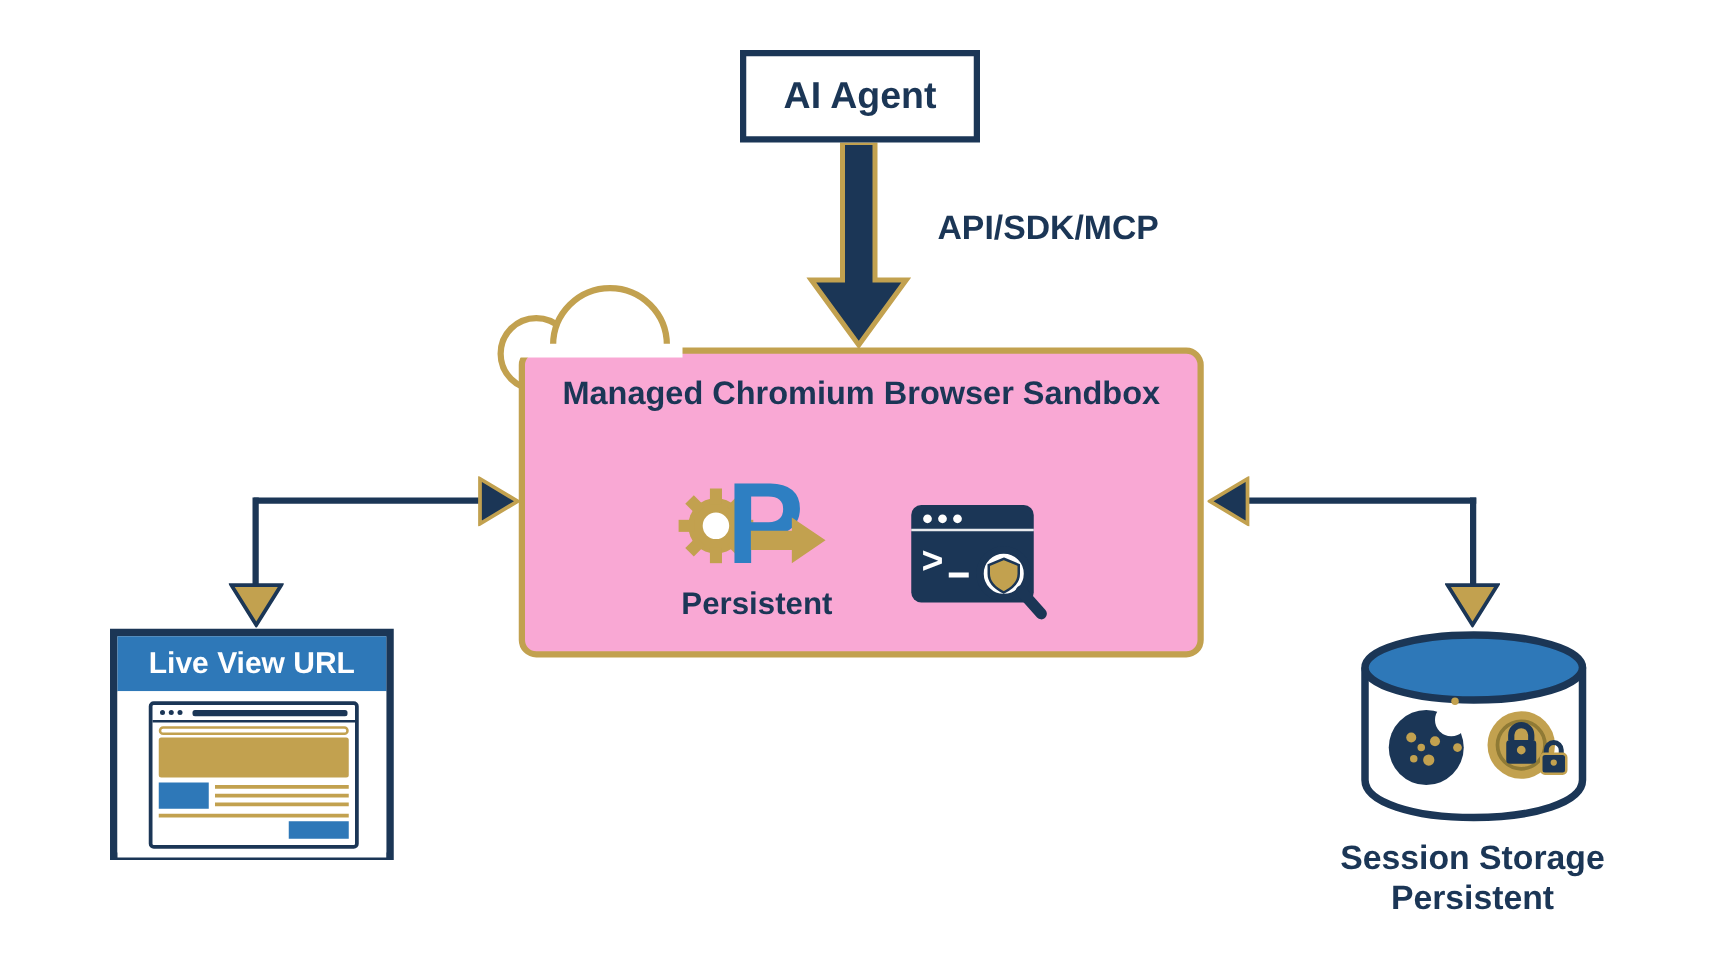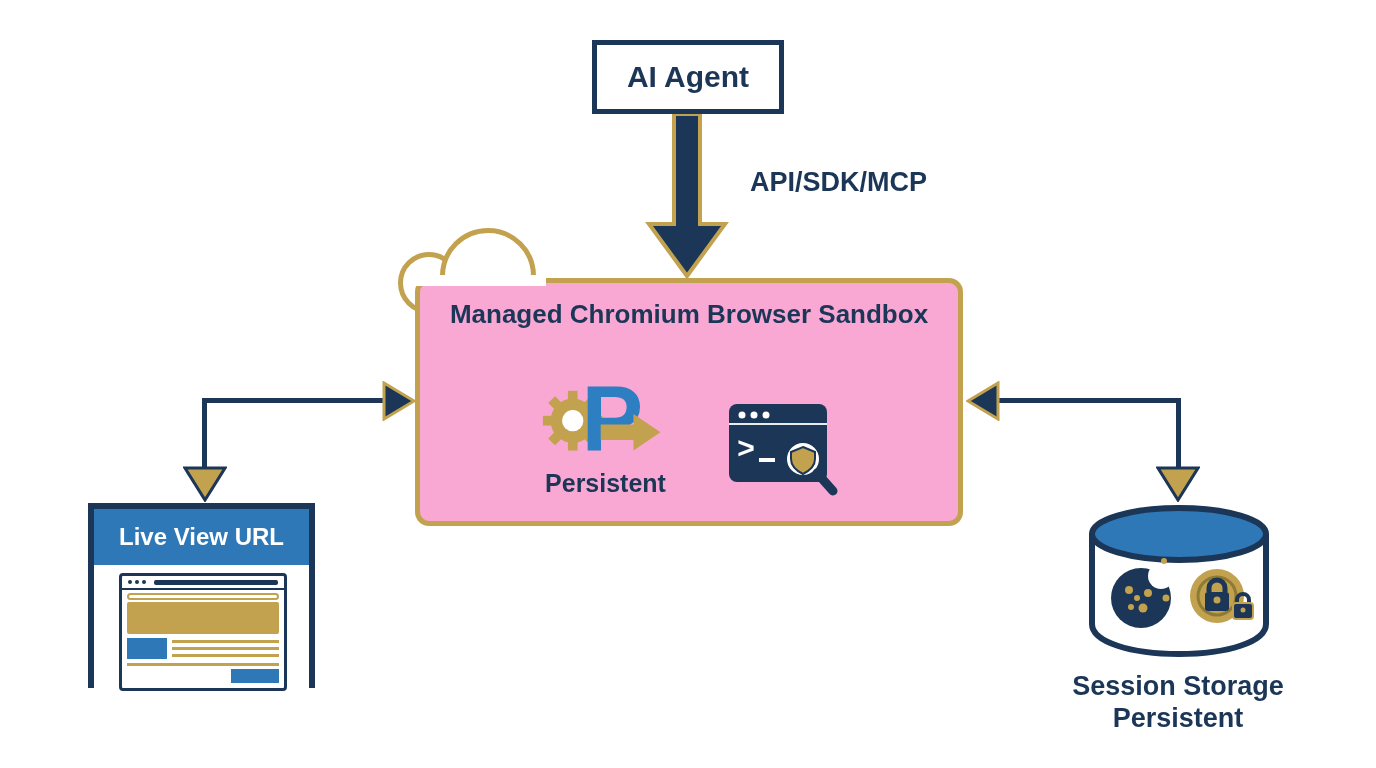--- a/index.html
+++ b/index.html
@@ -56,21 +56,21 @@
   .ah-right{left:382px;top:381px;}
   .ah-left{left:966px;top:381px;}
   .ah-down-l{left:183px;top:466px;}
   .ah-down-r{left:1156px;top:466px;}
   
   .live-view{
     position:absolute;left:88px;top:503px;width:227px;height:185px;
     border:6px solid var(--navy);background:#fff;z-index:4;
   }
   .live-view-header{
-    height:56px;background:var(--blue);color:#fff;
+    height:44px;background:var(--blue);color:#fff;
     display:flex;align-items:center;justify-content:center;
     font-size:24px;font-weight:bold;
   }
   .live-view-body{position:relative;height:133px;background:#fff;}
   .browser{
     position:absolute;left:25px;top:8px;width:168px;height:118px;
     border:3px solid var(--navy);border-radius:4px;background:#fff;
   }
   .browser-titlebar{height:14px;border-bottom:2px solid var(--navy);display:flex;align-items:center;gap:3px;padding:0 6px;}
   .b-dot{width:4px;height:4px;border-radius:50%;background:var(--navy);}

